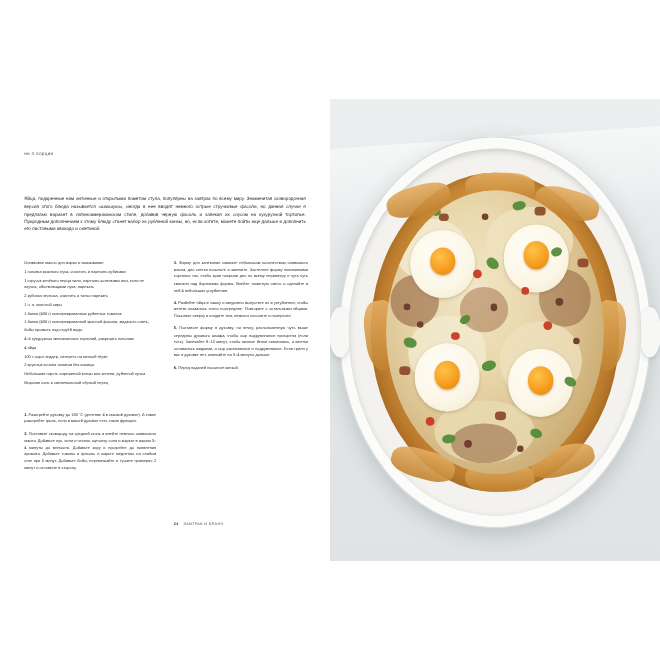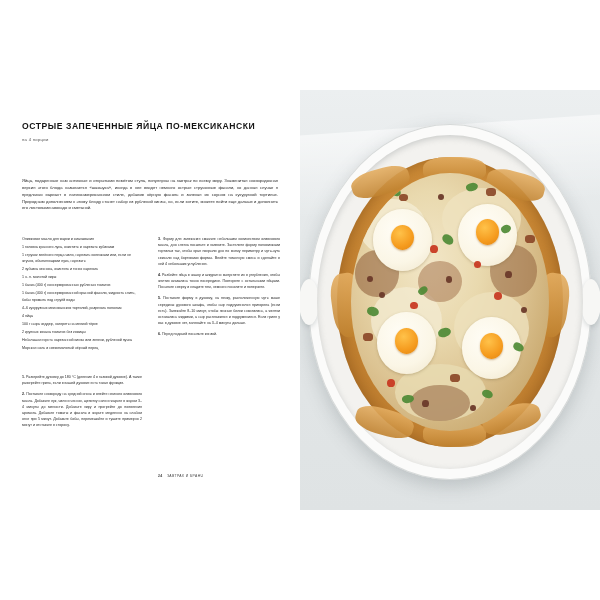--- a/index.html
+++ b/index.html
@@ -263,21 +263,20 @@
     opacity: .95;
   }
 </style>
 </head>
 <body>
 
 <div id="page">
 
   <div class="left-page">
 
-    <div class="recipe-title">ОСТРЫЕ ЗАПЕЧЕННЫЕ ЯЙЦА ПО-МЕКСИКАНСКИ</div>
     <div class="recipe-serves">на 4 порции</div>
 
     <div class="intro">Яйца, подаренные нам античные и открытыми помётом стула, популярны на завтрак по всему миру. Знаменитая сковородочная версия этого блюда называется «шакшука», иногда в нее вводят немного острые стручковые фасоли, но данная случае я предлагаю вариант в латиноамериканском стиле, добавив чёрную фасоль и запекая их соусом на кукурузной тортилье. Природным дополнением к этому блюду станет набор из рубленой кинзы, но, если хотите, можете пойти еще дальше и дополнить его листовыми авокадо и сметаной.</div>
 
     <div class="ingredients">
       <div class="ing">Оливковое масло для жарки и смазывания</div>
       <div class="ing">1 головка красного лука, очистить и нарезать кубиками</div>
       <div class="ing">1 стручок зелёного перца чили, нарезать колечками или, если не жгучих, объемлющими лука, нарезать</div>
       <div class="ing">2 зубчика чеснока, очистить и тонко нарезать</div>
       <div class="ing">1 ч. л. молотой зиры</div>

